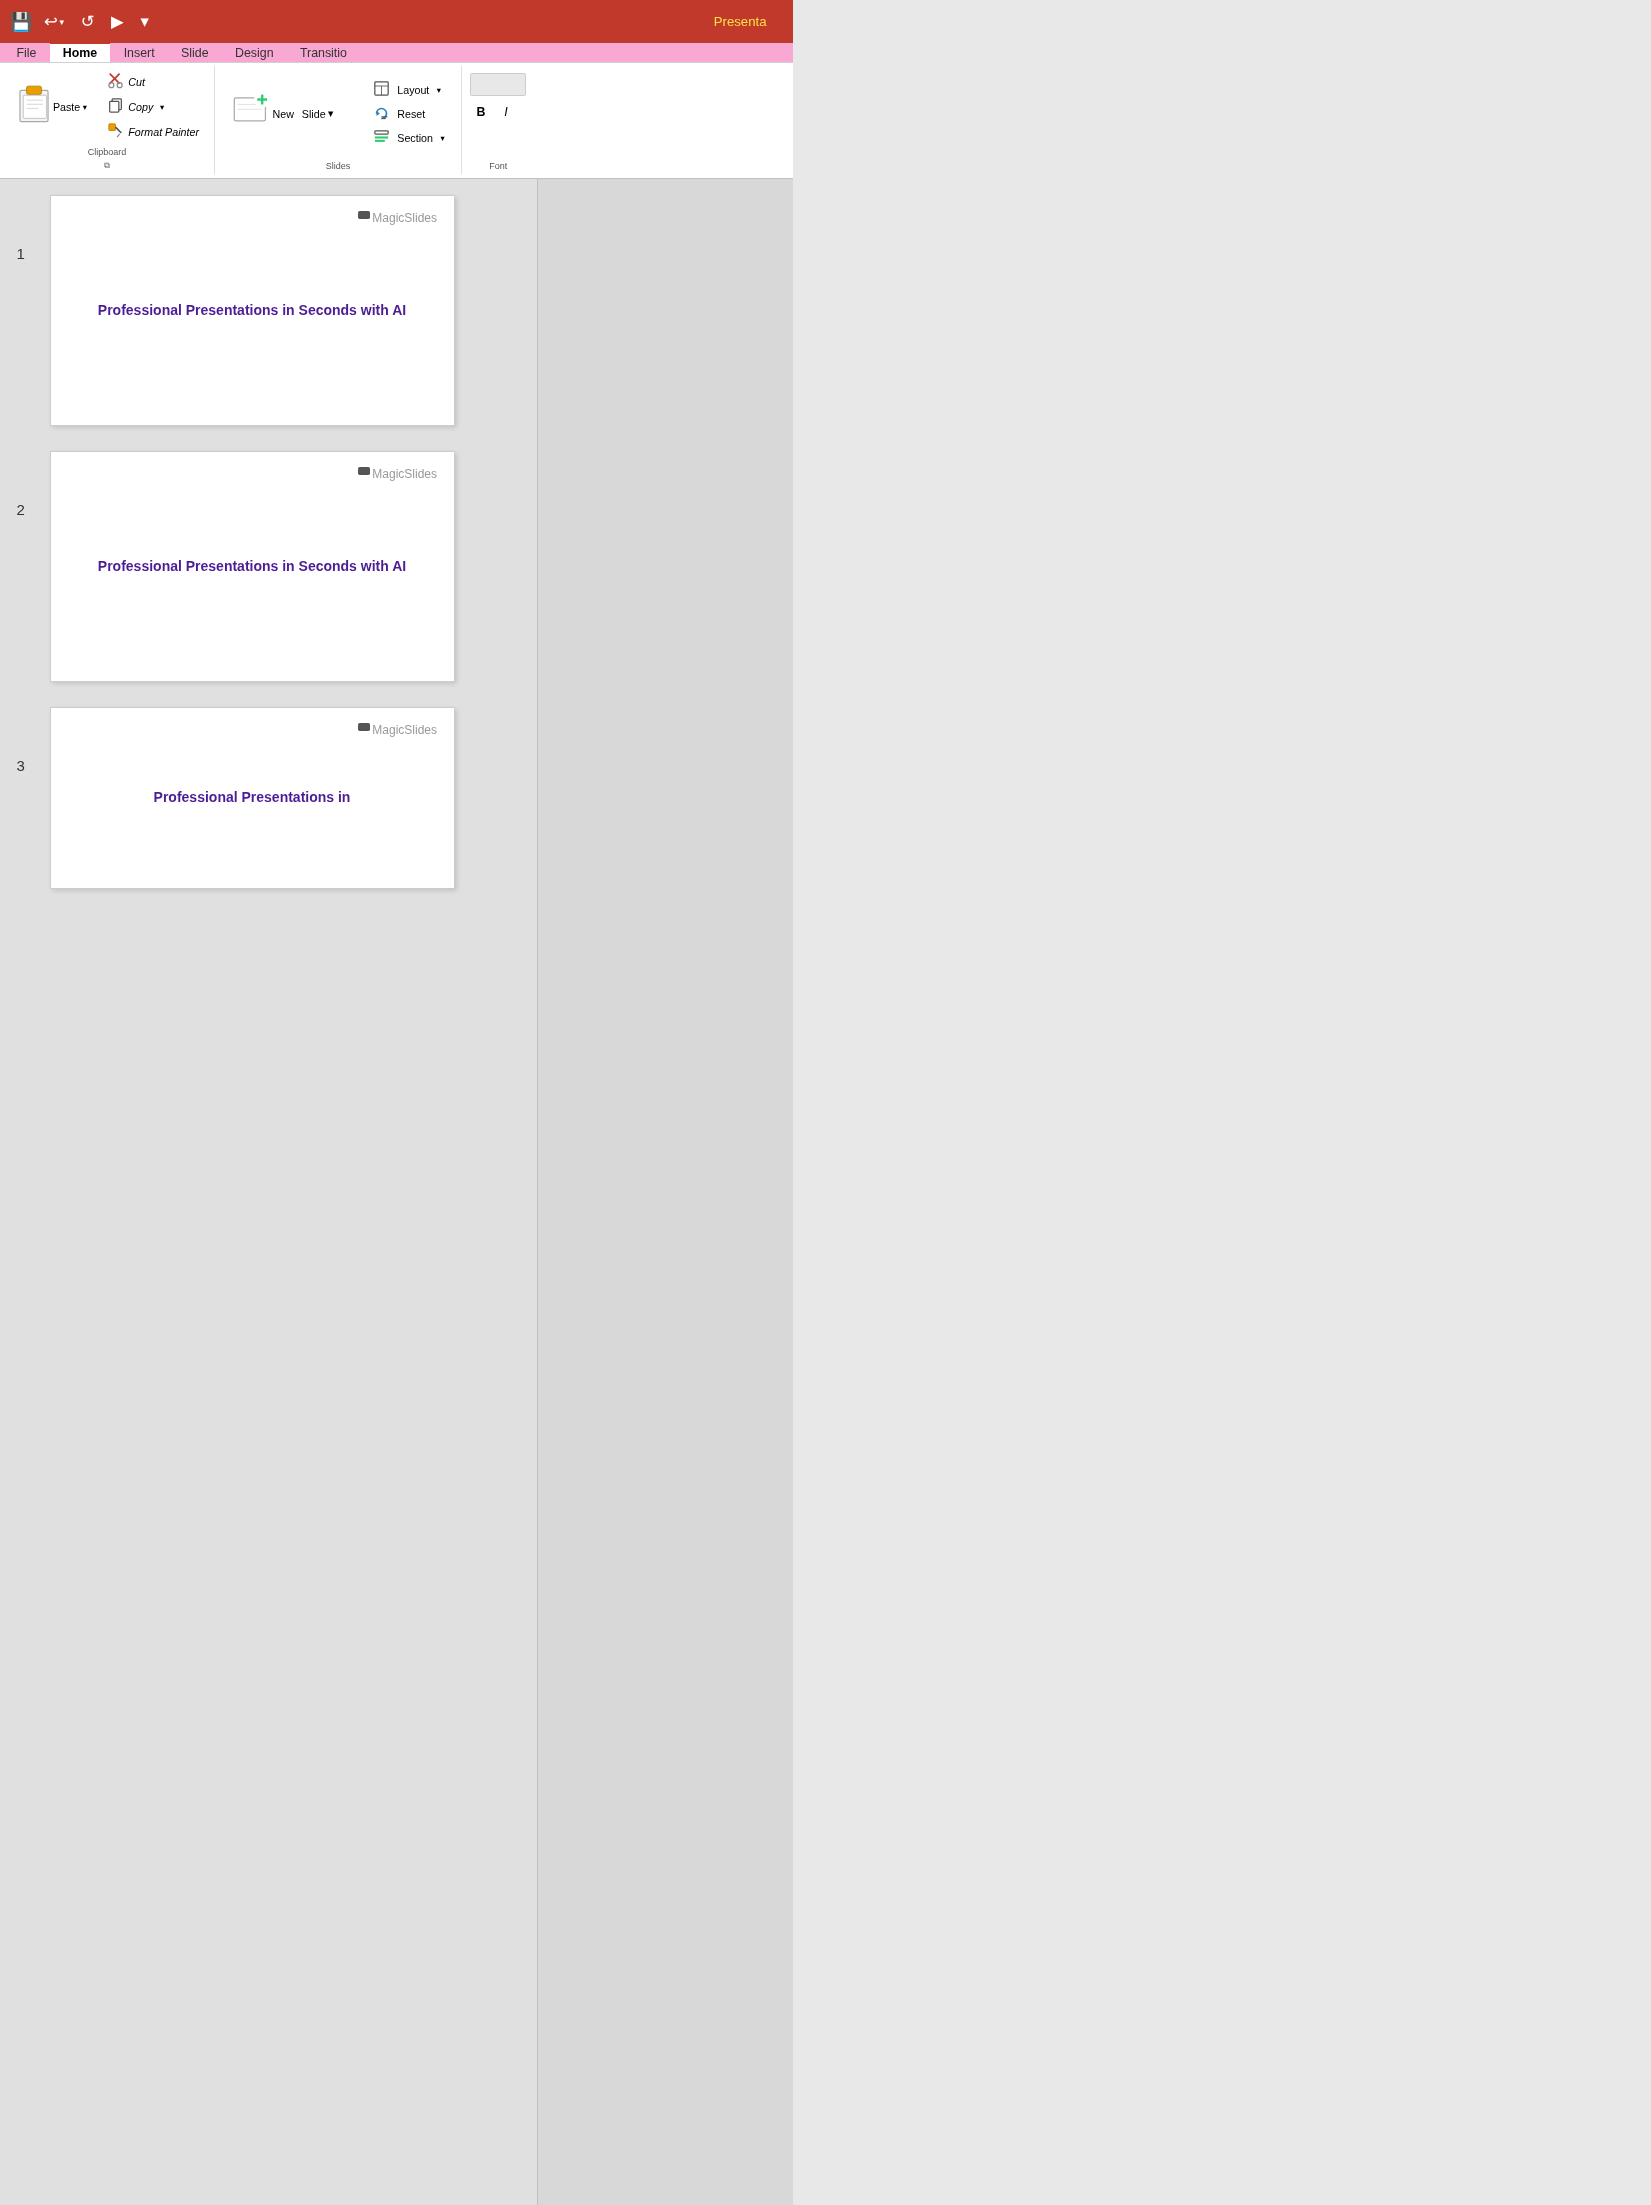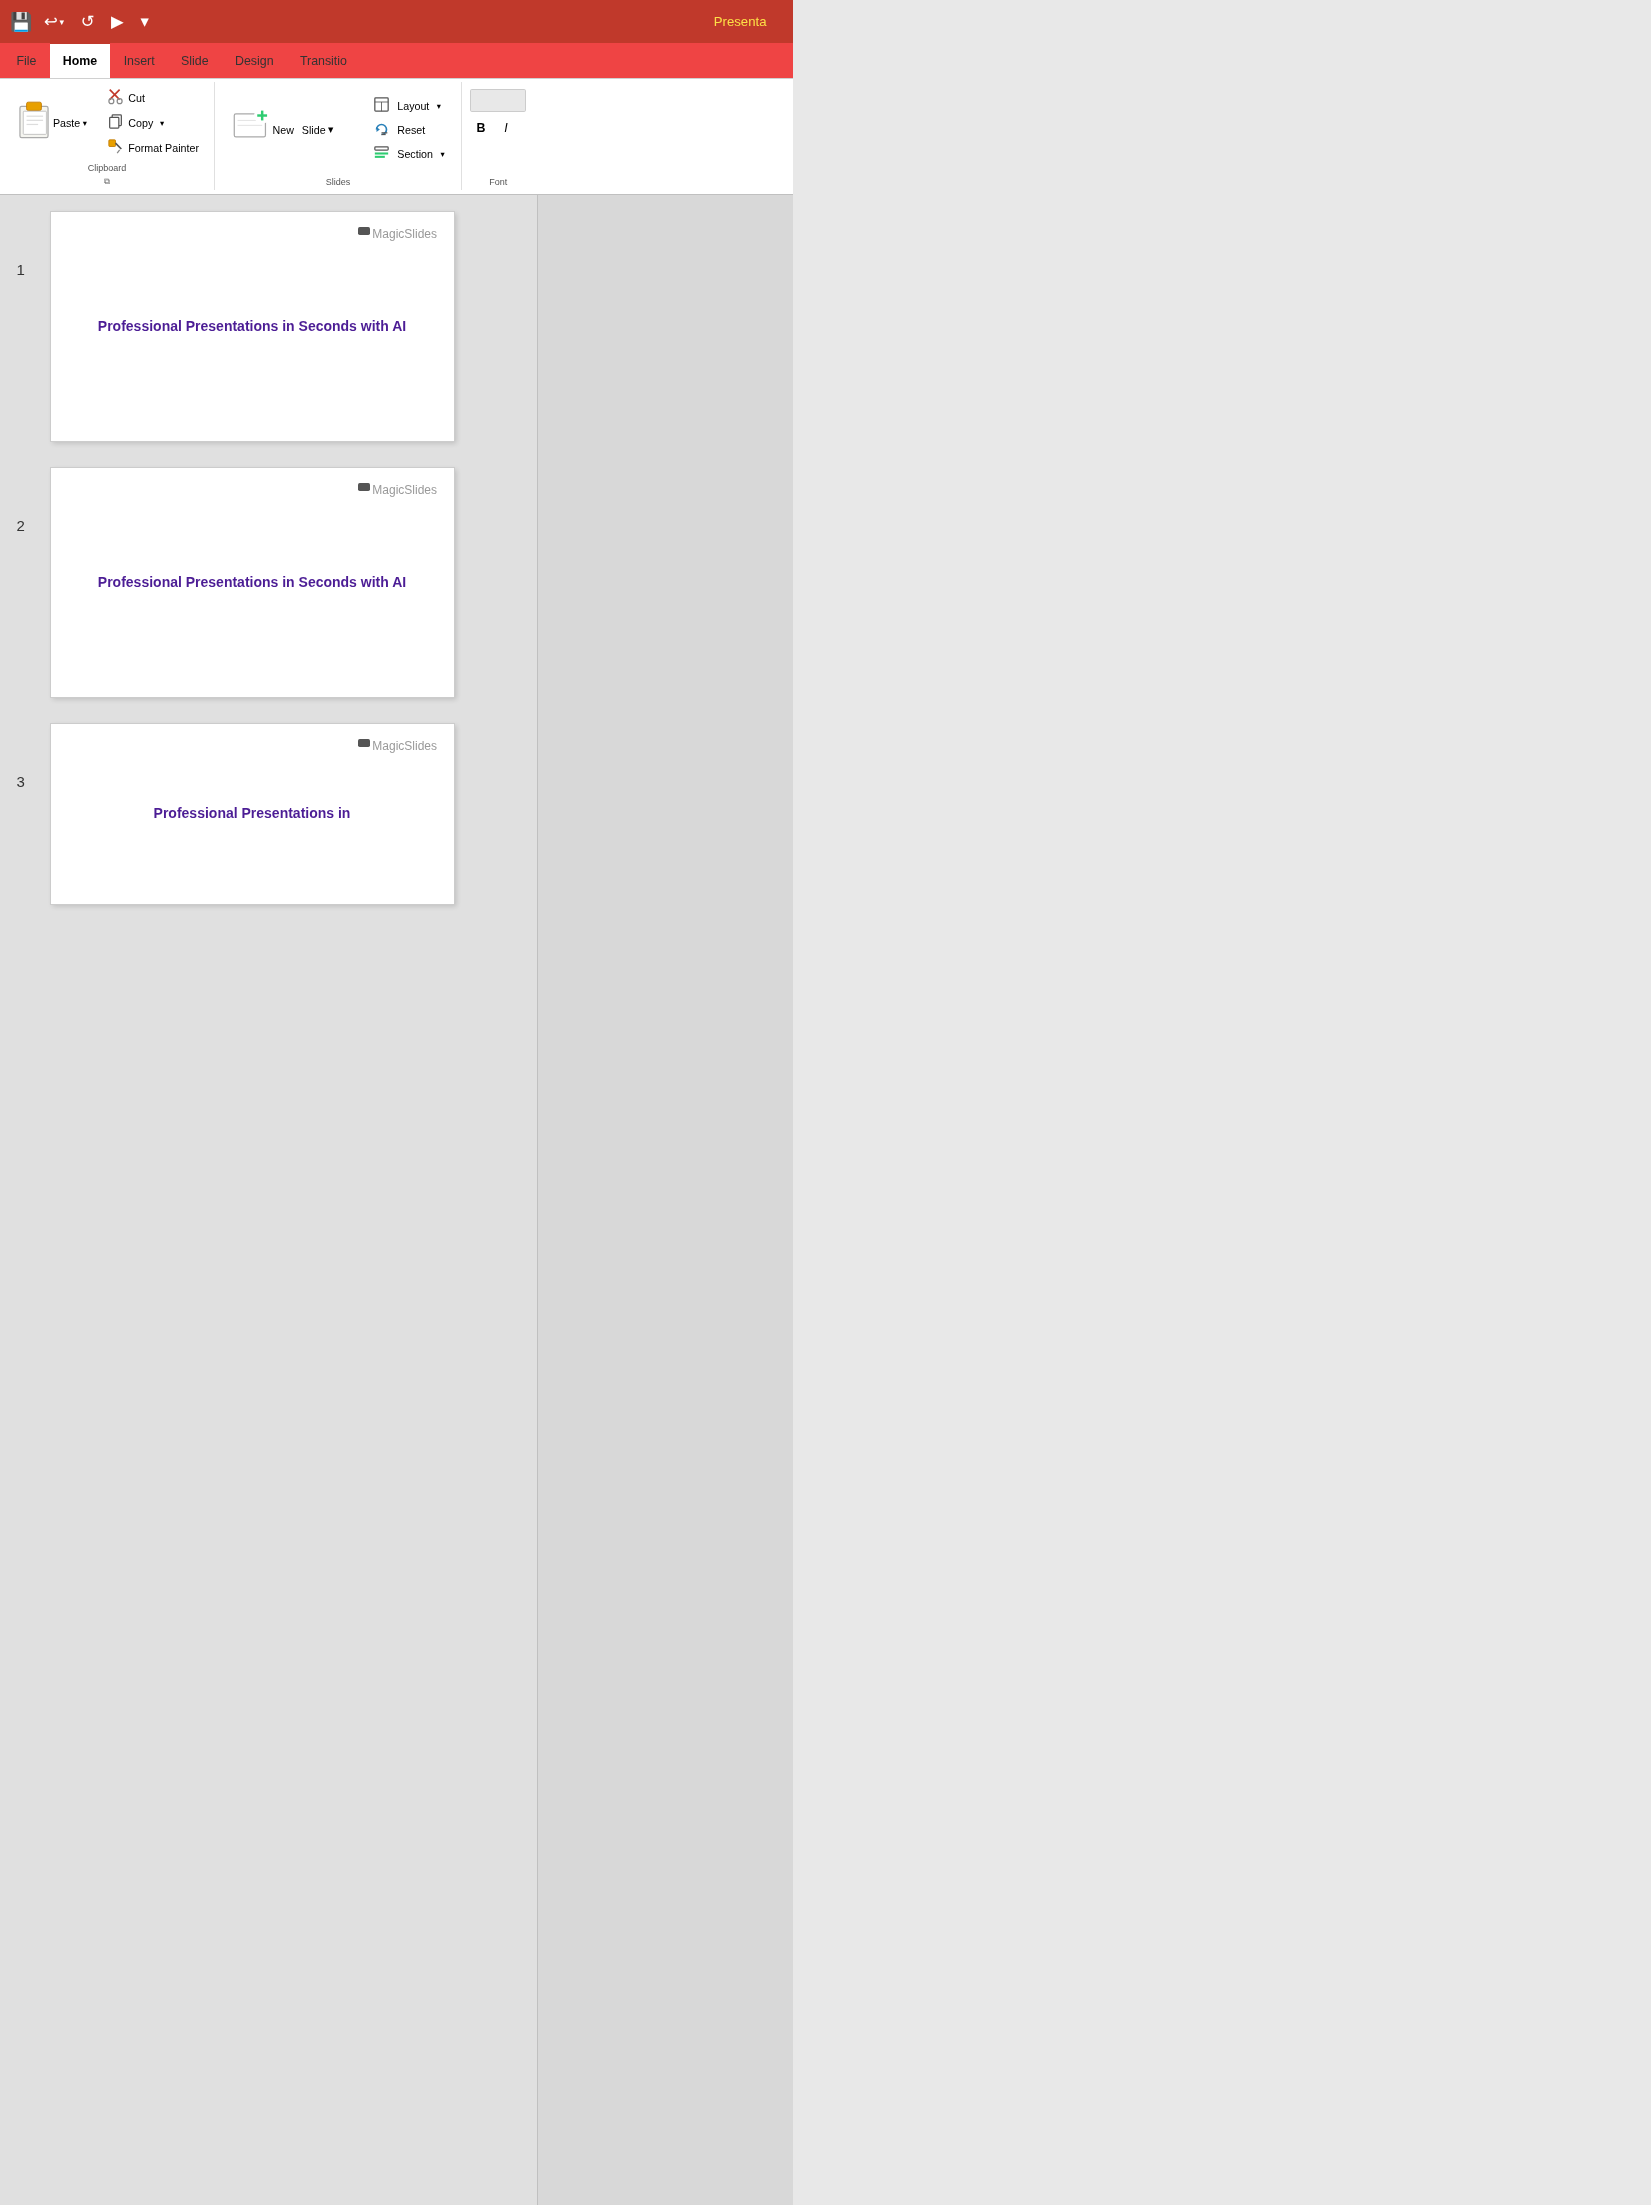--- a/index.html
+++ b/index.html
@@ -35,26 +35,26 @@
     }
     .title-bar-title {
       color: #fde047;
       font-size: 13.2px;
       margin-left: auto;
       padding-right: 16.5px;
     }
 
     
     .ribbon-tabs {
-      background: #ef4444;
+      background: #f9a8d4;
       display: flex;
       align-items: flex-end;
       padding: 0 3.3px;
       border-bottom: 0.8px solid #d0d0d0;
-      height: 36px;
+      height: 20px;
     }
     .ribbon-tab {
       padding: 6.6px 13.2px;
       font-size: 12.4px;
       cursor: pointer;
       color: #333;
       height: 100%;
       display: flex;
       align-items: center;
     }
@@ -150,20 +150,21 @@
       font-size: 11.6px;
       white-space: nowrap;
     }
     .ribbon-btn-icon {
       font-size: 13.2px;
       width: 16.5px;
       text-align: center;
     }
     .ribbon-btn-label {
       font-size: 10.7px;
+      font-style: italic;
     }
     .ribbon-btn-arrow {
       font-size: 8.3px;
       margin-left: 1.7px;
     }
 
     
     .new-slide-btn {
       display: flex;
       flex-direction: row;

